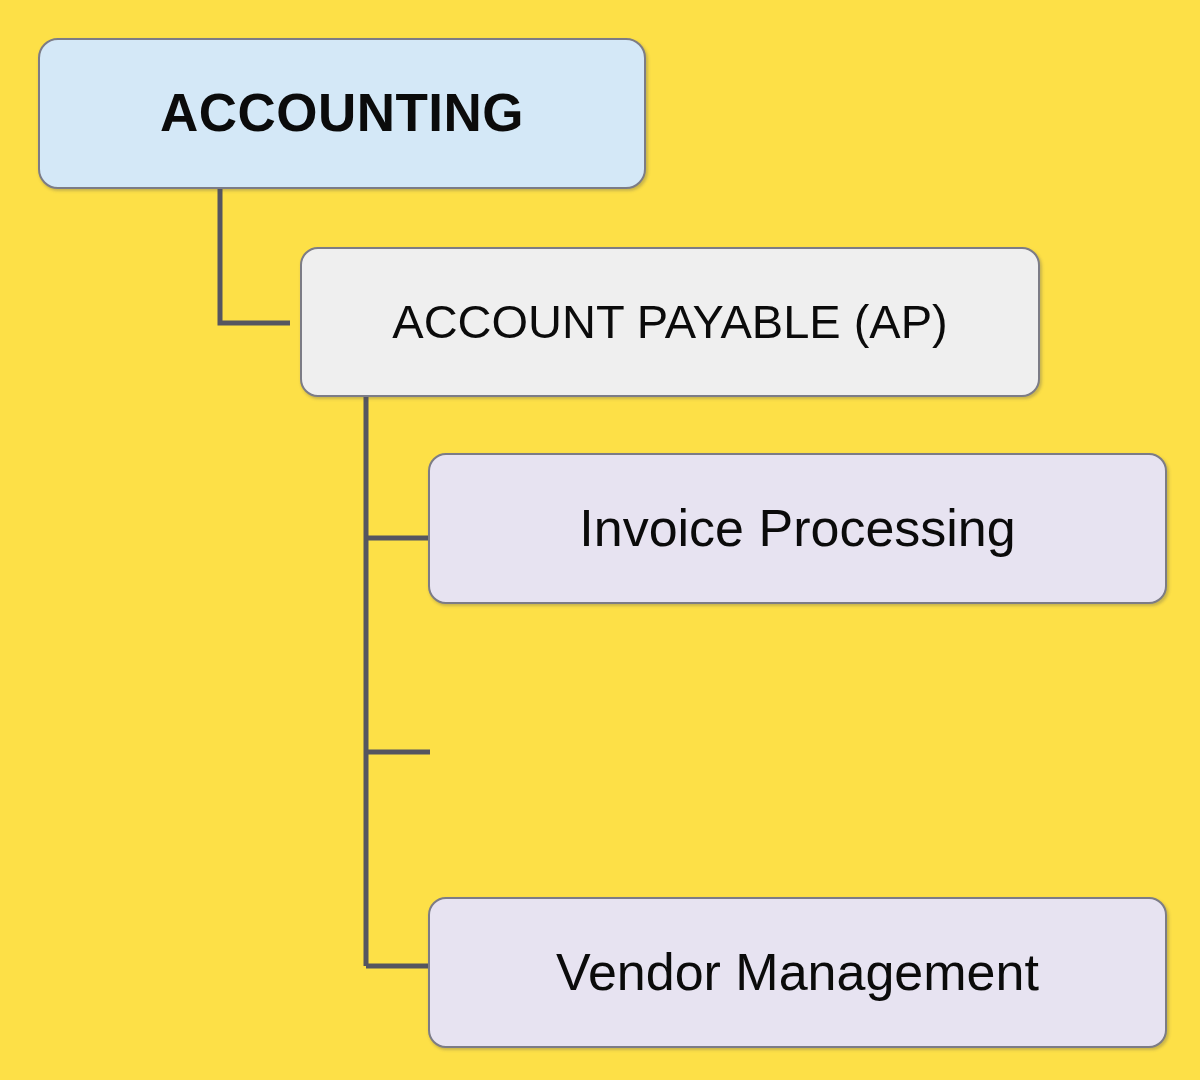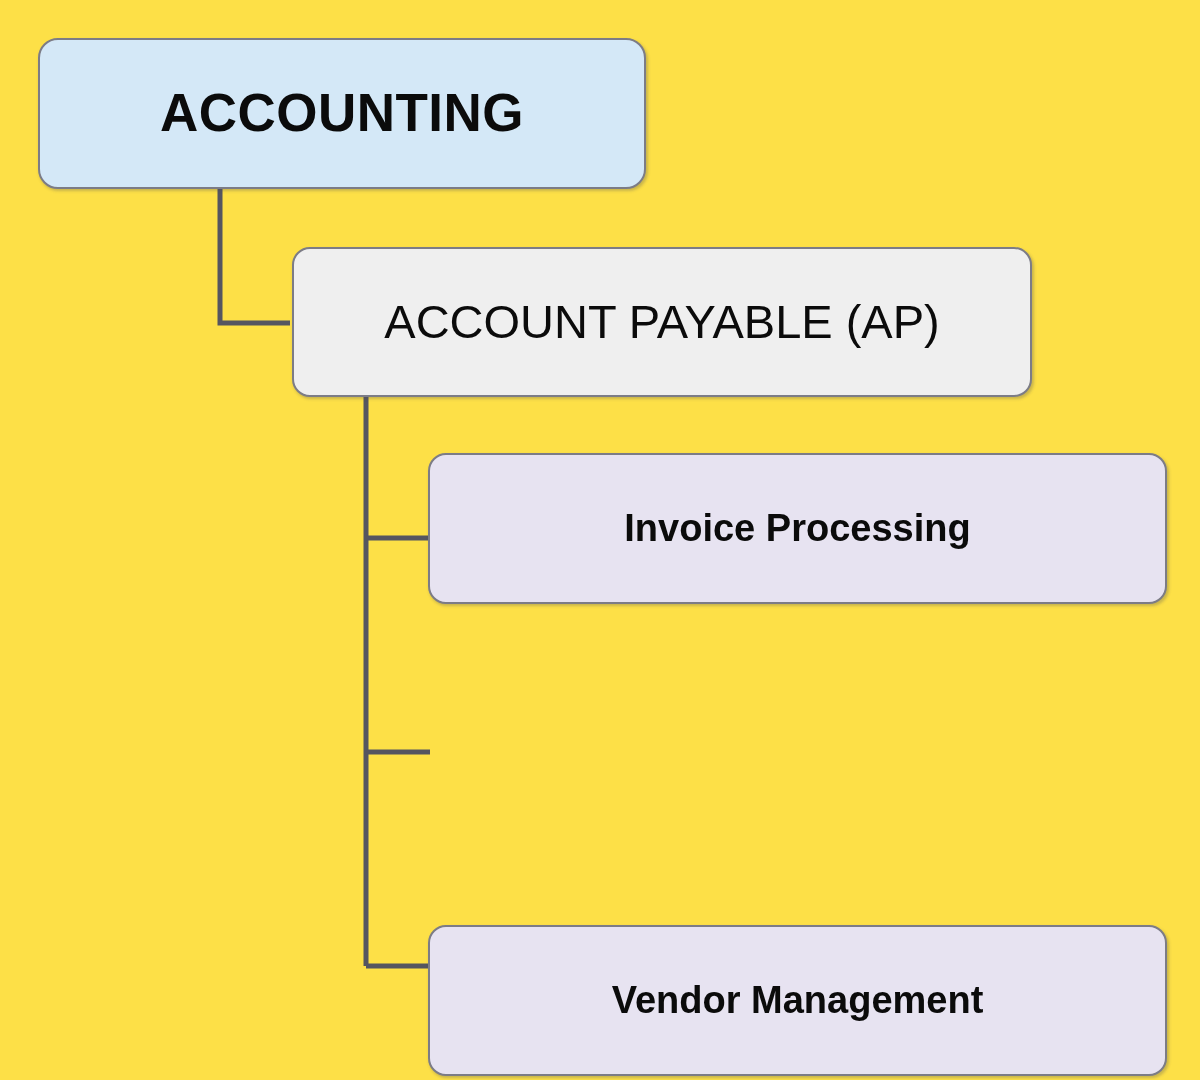--- a/index.html
+++ b/index.html
@@ -60,45 +60,45 @@
     border-radius: 20px;
   }
   #node-accounting .node-label {
     font-size: 53px;
     font-weight: bold;
     letter-spacing: 0.5px;
   }
 
   
   #node-account-payable {
-    left: 292px;
+    left: 300px;
     top: 247px;
     width: 740px;
     height: 150px;
     background: #efefef;
   }
   #node-account-payable .node-label {
     font-size: 47px;
     font-weight: normal;
   }
 
   
   .leaf {
     left: 428px;
     width: 739px;
     height: 151px;
     background: #e7e3f1;
   }
   .leaf .node-label {
-    font-size: 38px;
-    font-weight: bold;
+    font-size: 52px;
+    font-weight: normal;
   }
   #node-invoice-processing { top: 453px; }
   #node-payment-terms      { top: 676px; }
-  #node-vendor-management  { top: 897px; margin-top: 28px; }
+  #node-vendor-management  { top: 897px; }
 </style>
 </head>
 <body>
 
 <div id="diagram-canvas">
 
   <svg id="connector-layer" viewBox="0 0 1200 1080" width="1200" height="1080" aria-hidden="true">
     <g fill="none" stroke="#555560" stroke-width="5" stroke-linecap="butt" stroke-linejoin="miter">
 
       <path d="M 220 189 L 220 323 L 290 323"></path>

